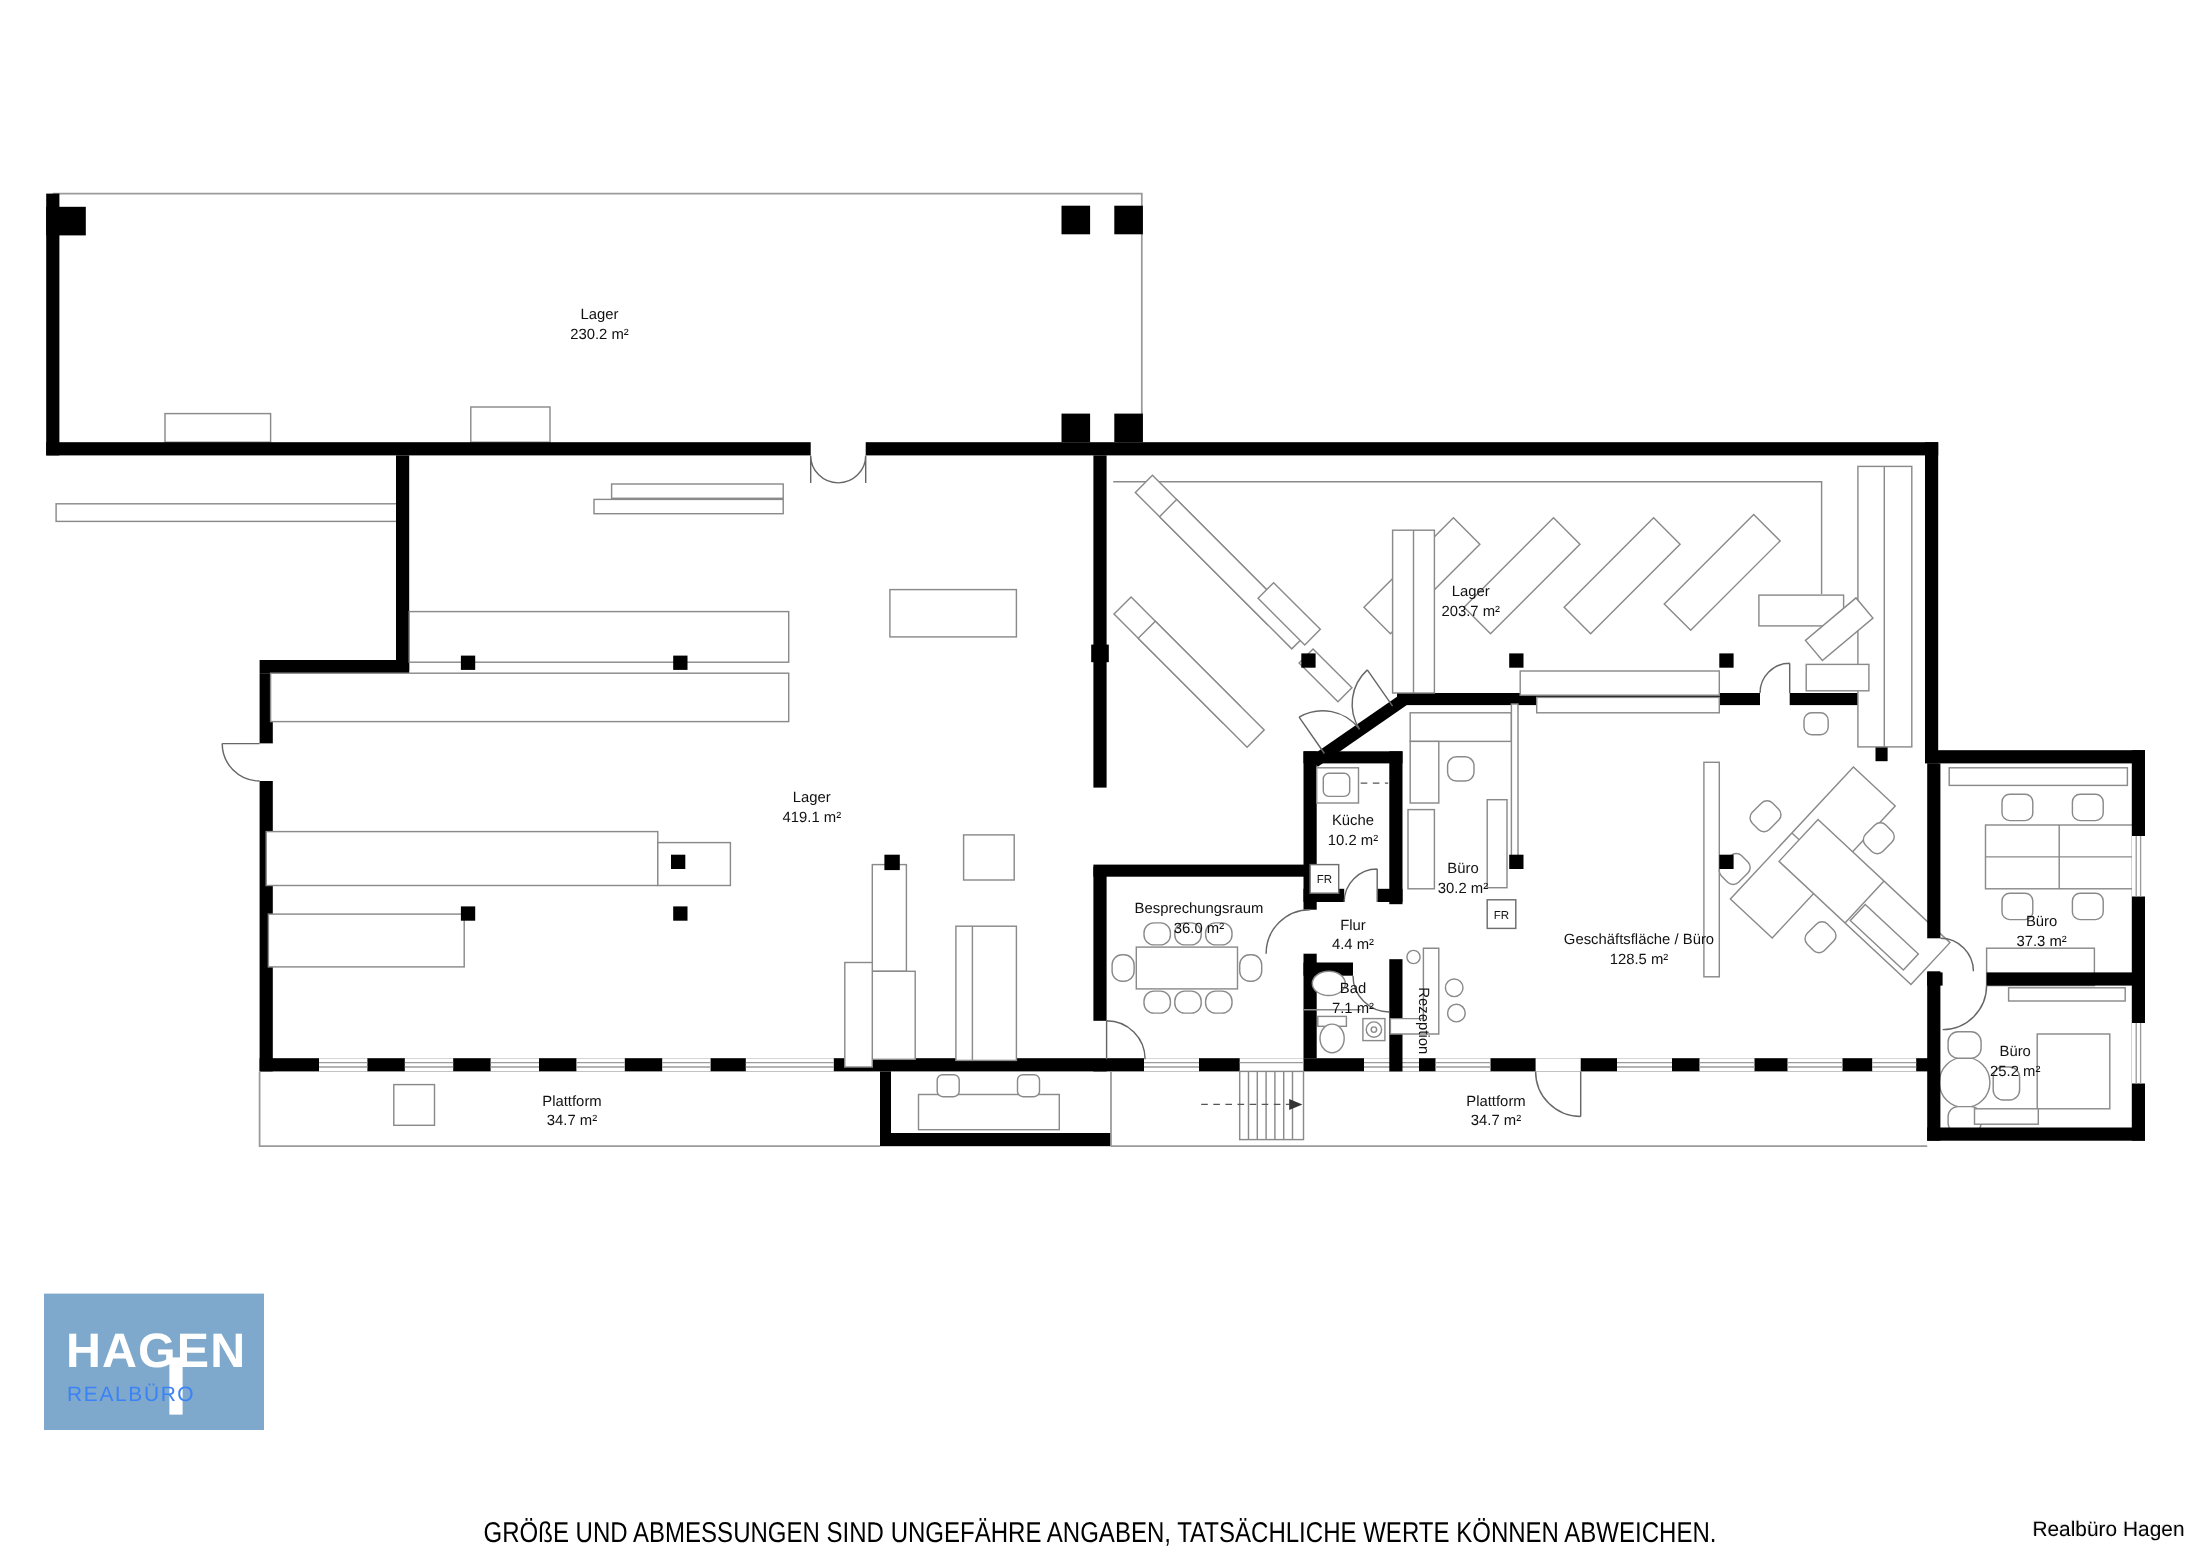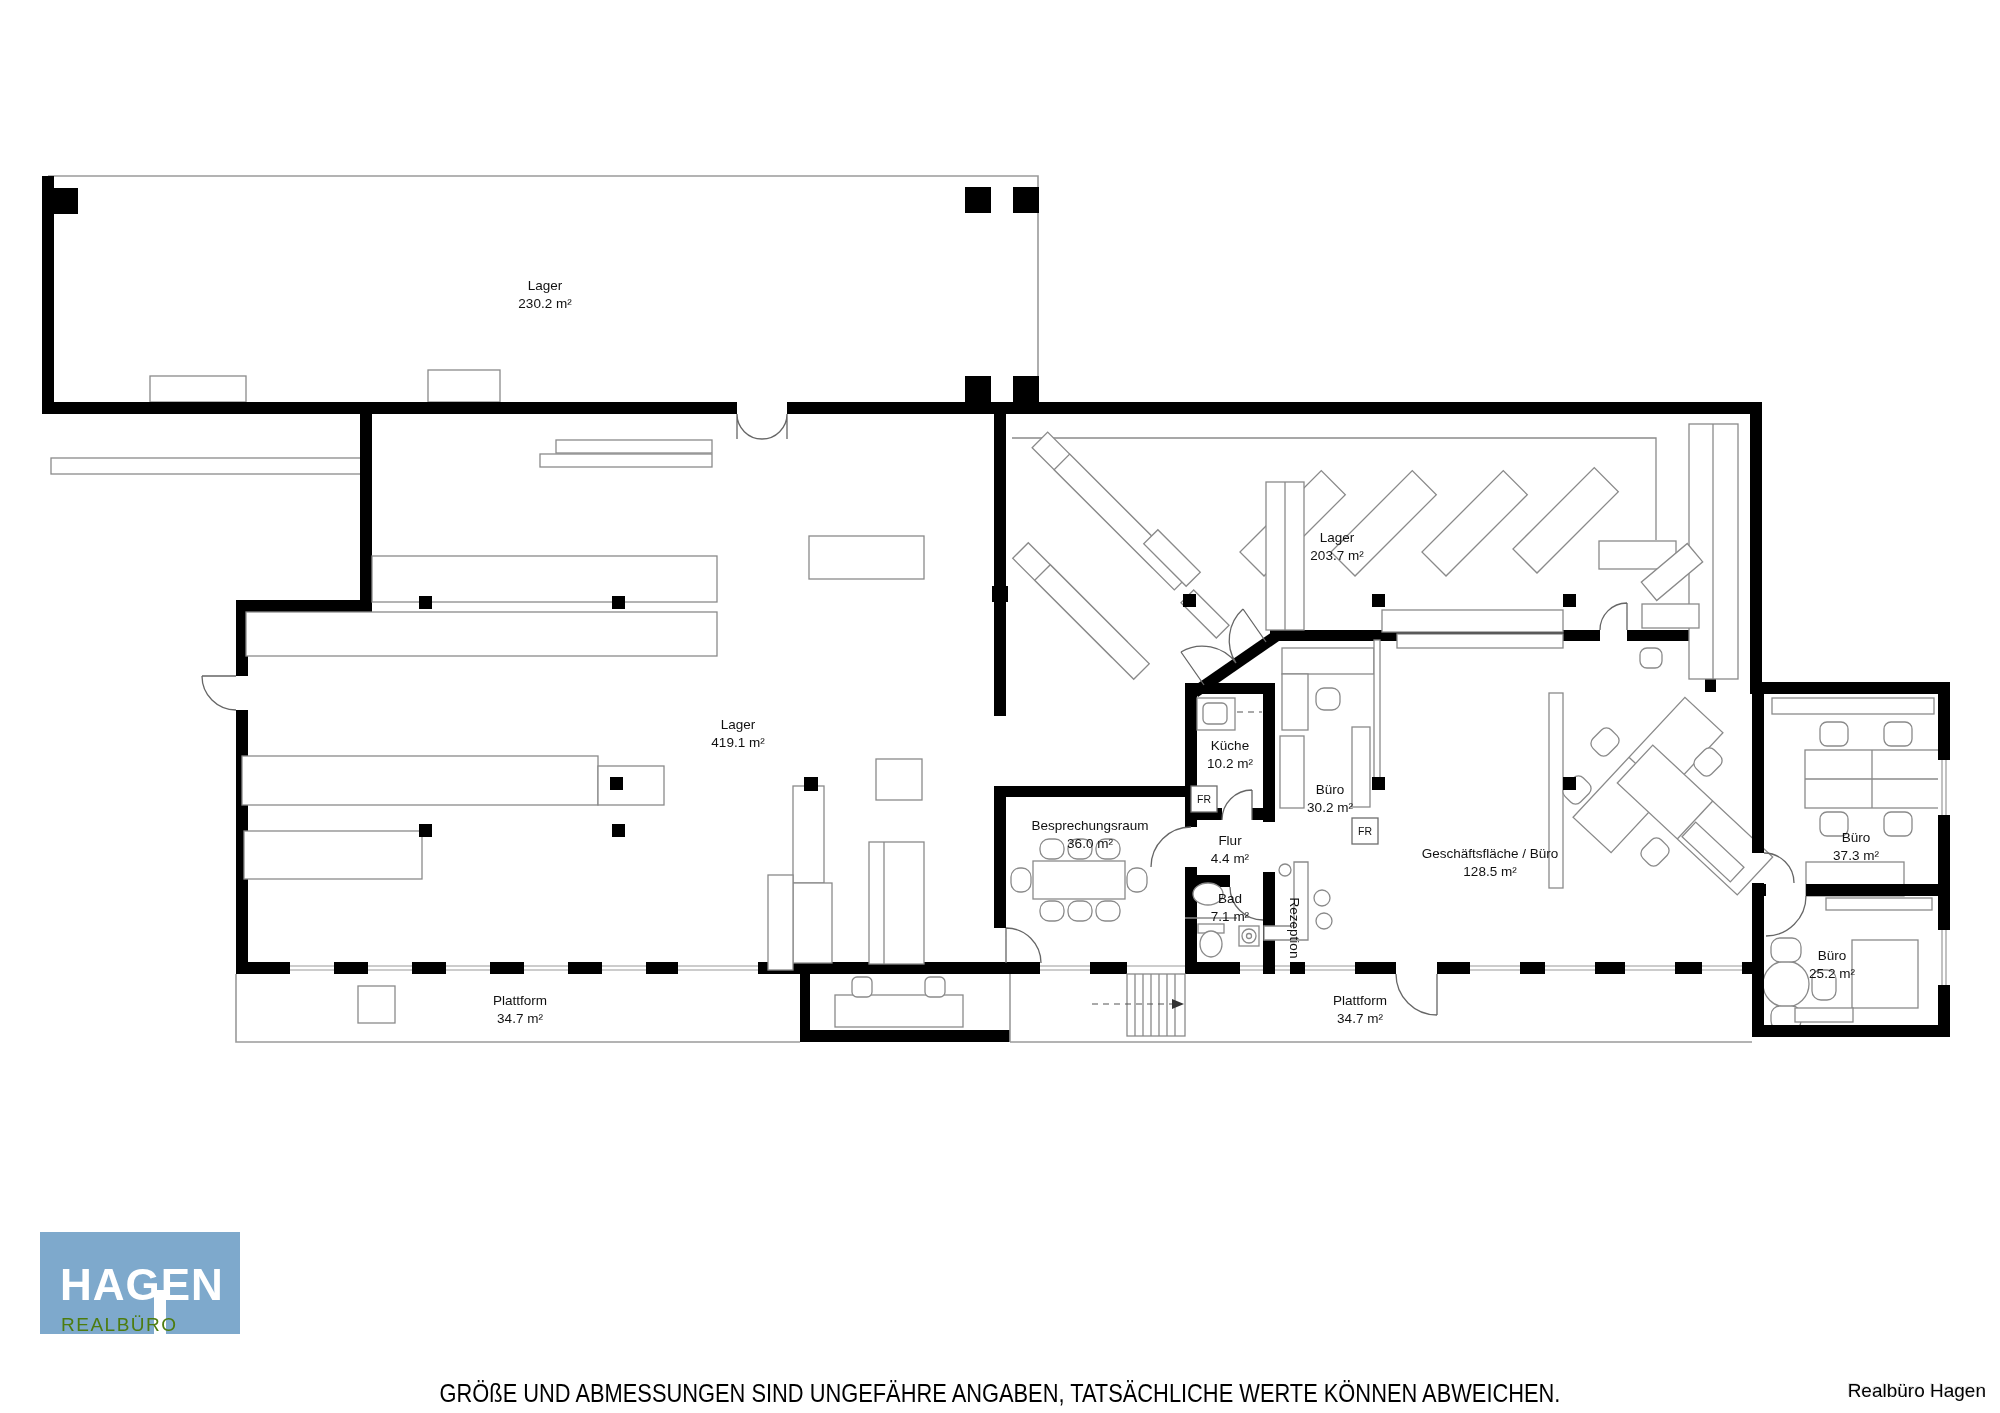--- a/index.html
+++ b/index.html
@@ -13,21 +13,21 @@
   .t{stroke:#8a8a8a;stroke-width:1.3;fill:none;}              
   .edge{stroke:#9a9a9a;stroke-width:1.6;fill:none;}           
   .door{stroke:#666;stroke-width:1.3;fill:none;}
   .win{stroke:#9a9a9a;stroke-width:1.2;fill:none;}
   .gap{fill:#fff;}
   .dash{stroke:#555;stroke-width:1.2;fill:none;stroke-dasharray:6 5;}
   .lbl{font-family:"Liberation Sans",sans-serif;font-size:13.5px;fill:#111;text-anchor:middle;}
   .sm{font-family:"Liberation Sans",sans-serif;font-size:10.5px;fill:#111;text-anchor:middle;}
   .arrow{fill:#333;}
   
-  #logo{position:absolute;left:40px;top:1232px;width:200px;height:102px;}
+  #logo{position:absolute;left:40px;top:1176px;width:200px;height:124px;}
   #logo .box{position:absolute;inset:0;}
   #logo .l1{position:absolute;left:20px;top:28px;font-size:44px;font-weight:bold;
             letter-spacing:1px;font-family:"Liberation Sans",sans-serif;}
   #logo .l2{position:absolute;left:21px;top:82px;font-size:19px;letter-spacing:1.5px;
             font-family:"Liberation Sans",sans-serif;}
   #logo .gbar{position:absolute;left:114px;top:58px;width:12px;height:52px;background:#fff;}
   
   #disclaimer{position:absolute;left:0;right:0;top:1378px;text-align:center;
       font-size:26px;color:#000;transform:scaleX(0.84);transform-origin:50% 50%;
       font-family:"Liberation Sans",sans-serif;white-space:nowrap;}
@@ -406,18 +406,18 @@
           <text class="lbl" x="1360" y="1005">Plattform</text>
           <text class="lbl" x="1360" y="1023">34.7 m²</text>
         </g>
   </g>
 </svg>
 
   <div id="logo">
     <div class="box" style="background: rgb(126, 169, 204);"></div>
     <div class="l1" style="color: rgb(255, 255, 255);">HAGEN</div>
     <div class="gbar"></div>
-    <div class="l2" style="color: #4d7c0f; text-align: right;">REALBÜRO</div>
+    <div class="l2" style="color: #3b82f6; text-align: right;">REALBÜRO</div>
   </div>
 
   <div id="disclaimer">GRÖßE UND ABMESSUNGEN SIND UNGEFÄHRE ANGABEN, TATSÄCHLICHE WERTE KÖNNEN ABWEICHEN.</div>
   <div id="watermark">Realbüro Hagen</div>
 </div>
 
 </body></html>

